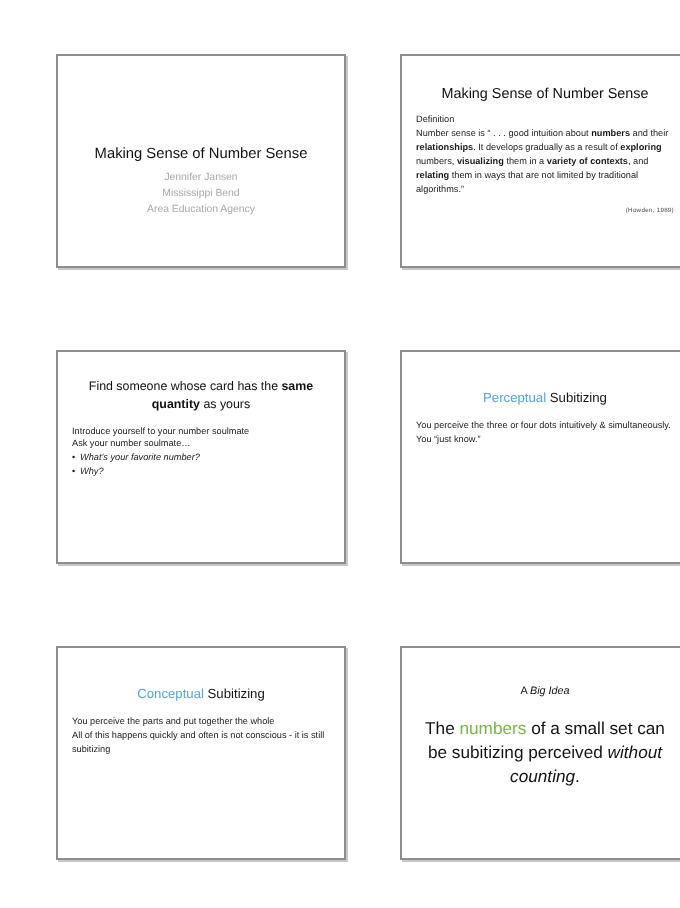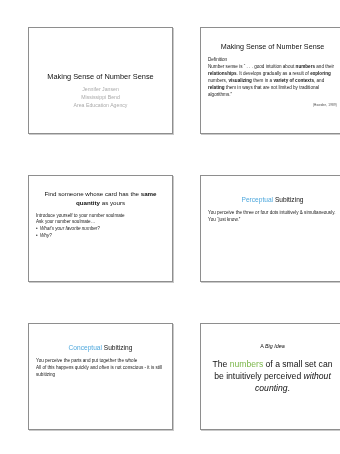--- a/index.html
+++ b/index.html
@@ -212,19 +212,19 @@
         </div>
       </div>
     </div>
 
     <div class="slide">
       <div class="slide-inner">
         <div class="bigidea-label">
           <span>A </span><i>Big Idea</i>
         </div>
         <div class="bigidea-text">
-          <span>The </span><span class="green">numbers</span><span> of a small set can be intuitively perceived </span><i>without counting</i><span>.</span>
+          <span>The </span><span class="green">numbers</span><span> of a small set can be subitizing perceived </span><i>without counting</i><span>.</span>
         </div>
       </div>
     </div>
 
   </div>
 </div>
 
 </body></html>

